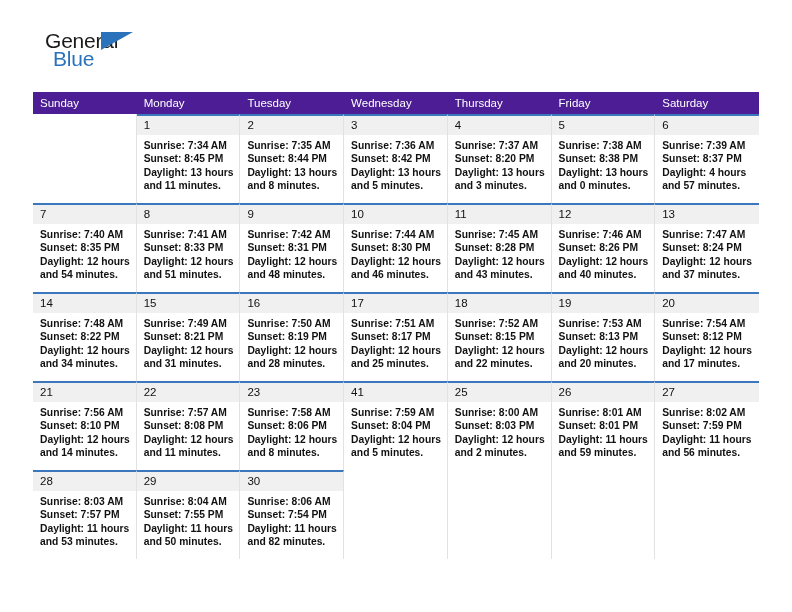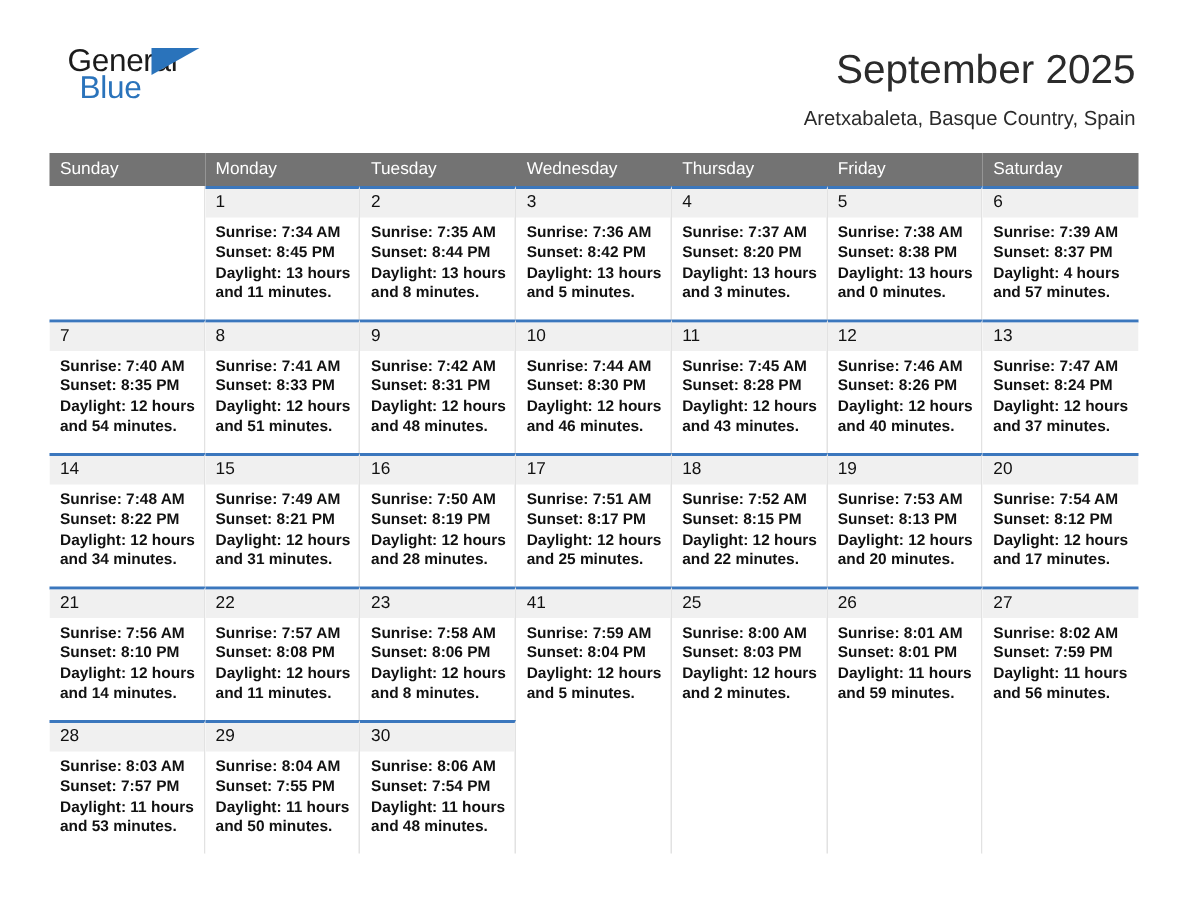--- a/index.html
+++ b/index.html
@@ -79,21 +79,21 @@
   }
 
   
   .calendar {
     margin: 16px 33px 0 33px;
     border-collapse: collapse;
     table-layout: fixed;
     width: 726px;
   }
   .calendar th {
-    background: #737373;
+    background: #4c1d95;
     color: #ffffff;
     font-size: 11.5px;
     font-weight: normal;
     text-align: left;
     padding: 5px 0 5px 7px;
     height: 12px;
     border: none;
   }
   .calendar td {
     vertical-align: top;
@@ -148,24 +148,20 @@
   }
 </style>
 </head>
 <body>
 
 <div class="page-header">
   <div class="logo">
     <span class="logo-general">General</span>
     <span class="logo-triangle"></span>
     <span class="logo-blue">Blue</span>
-  </div>
-  <div class="title-block">
-    <div class="cal-title">September 2025</div>
-    <div class="cal-subtitle">Aretxabaleta, Basque Country, Spain</div>
   </div>
 </div>
 
 <table class="calendar">
   <thead>
     <tr>
       <th>Sunday</th>
       <th>Monday</th>
       <th>Tuesday</th>
       <th>Wednesday</th>
@@ -478,21 +474,21 @@
               <div class="wrap">Daylight: 11 hours and 50 minutes.</div>
             </div>
           </div>
         </td>
         <td>
           <div class="cell">
             <div class="daynum">30</div>
             <div class="details">
               <div>Sunrise: 8:06 AM</div>
               <div>Sunset: 7:54 PM</div>
-              <div class="wrap">Daylight: 11 hours and 48 minutes.</div>
+              <div class="wrap">Daylight: 11 hours and 82 minutes.</div>
             </div>
           </div>
         </td>
         <td>
           <div class="cell empty">
             <div class="daynum"></div>
           </div>
         </td>
         <td>
           <div class="cell empty">

